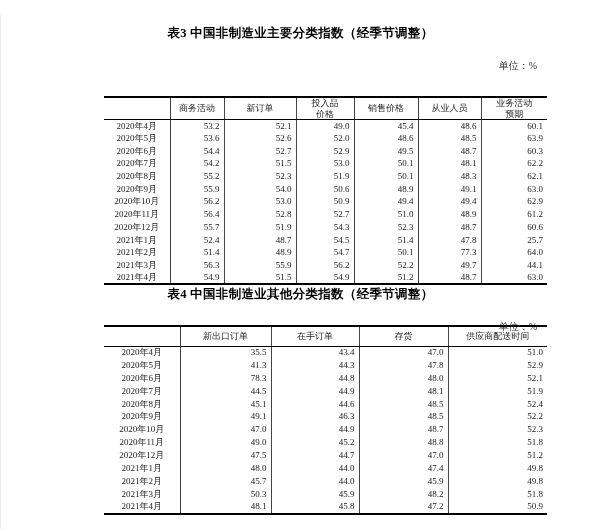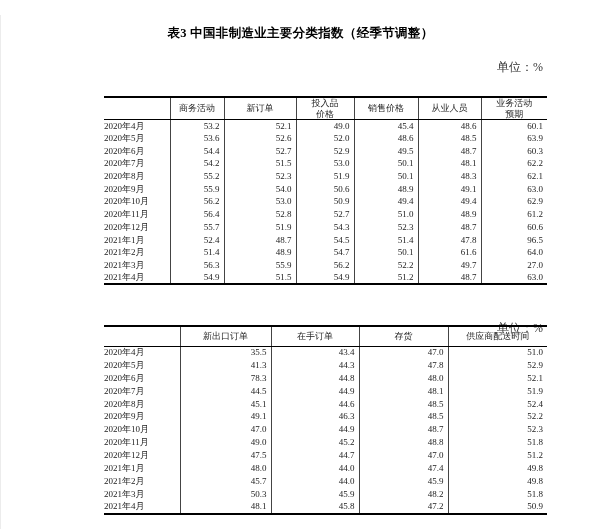--- a/index.html
+++ b/index.html
@@ -23,22 +23,22 @@
     text-align: center;
     font-size: 12.5px;
     font-weight: bold;
     color: #000;
     letter-spacing: 0.3px;
   }
   .title3 { top: 10px; }
   .title4 { top: 271px; }
   .unit {
     position: absolute;
-    right: 57px;
-    font-size: 12px;
+    right: 63px;
+    font-size: 10px;
     color: #333;
   }
   .unit3 { top: 44px; }
   .unit4 { top: 305px; }
   table.datatable {
     position: absolute;
     left: 103px;
     width: 443px;
     border-collapse: collapse;
     table-layout: fixed;
@@ -65,21 +65,21 @@
   table.datatable td:last-child { border-right: none; }
   table.datatable td {
     padding: 0 4px 0 0;
     text-align: right;
     vertical-align: middle;
     border-right: 1px solid #444;
     line-height: 1;
     color: #222;
   }
   table.datatable td.rowlabel {
-    text-align: left;
+    text-align: center;
     padding: 0;
   }
   .t3 tbody tr { height: 12.69px; }
   .t4 tbody tr { height: 12.92px; }
   
   .t3 col.c0 { width: 66px; } .t3 col.c1 { width: 54px; }
   .t3 col.c2 { width: 72px; } .t3 col.c3 { width: 58px; }
   .t3 col.c4 { width: 64px; } .t3 col.c5 { width: 63px; }
   .t3 col.c6 { width: 66px; }
   .t4 col.c0 { width: 76px; } .t4 col.c1 { width: 91px; }
@@ -200,52 +200,53 @@
           <td>48.7</td>
           <td>60.6</td>
         </tr>
         <tr>
           <td class="rowlabel">2021年1月</td>
           <td>52.4</td>
           <td>48.7</td>
           <td>54.5</td>
           <td>51.4</td>
           <td>47.8</td>
-          <td>96.5</td>
+          <td>25.7</td>
         </tr>
         <tr>
           <td class="rowlabel">2021年2月</td>
           <td>51.4</td>
           <td>48.9</td>
           <td>54.7</td>
           <td>50.1</td>
-          <td>61.6</td>
+          <td>77.3</td>
           <td>64.0</td>
         </tr>
         <tr>
           <td class="rowlabel">2021年3月</td>
           <td>56.3</td>
           <td>55.9</td>
           <td>56.2</td>
           <td>52.2</td>
           <td>49.7</td>
-          <td>27.0</td>
+          <td>44.1</td>
         </tr>
         <tr>
           <td class="rowlabel">2021年4月</td>
           <td>54.9</td>
           <td>51.5</td>
           <td>54.9</td>
           <td>51.2</td>
           <td>48.7</td>
           <td>63.0</td>
         </tr>
       </tbody>
   </table>
 
+  <h2 class="tbl-title title4">表4 中国非制造业其他分类指数（经季节调整）</h2>
 
   <div class="unit unit4">单位：%</div>
 
   <table class="datatable t4">
     <colgroup>
       <col class="c0">
         <col class="c1">
         <col class="c2">
         <col class="c3">
         <col class="c4">

